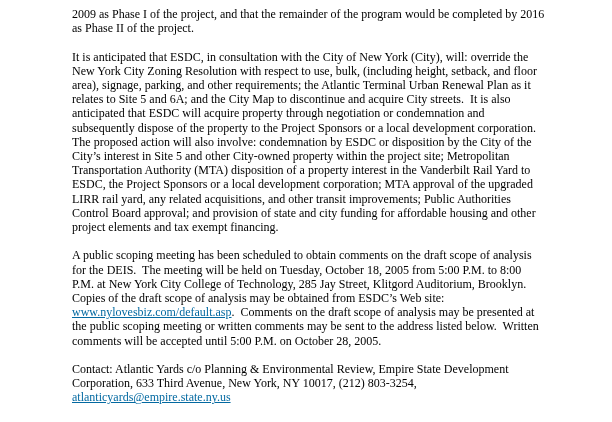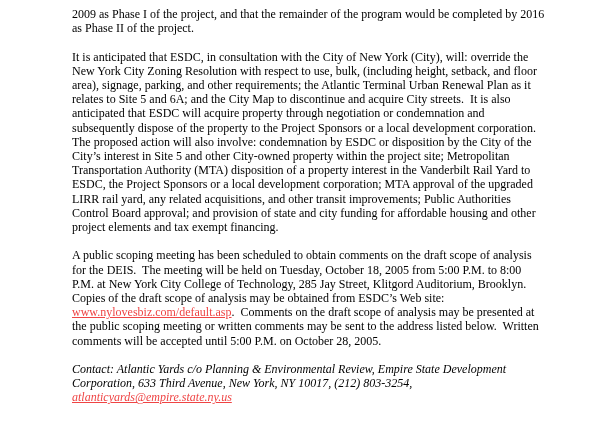--- a/index.html
+++ b/index.html
@@ -23,24 +23,24 @@
     top: 7px;
     width: 474px;
     font-size: 12px;
     line-height: 14.2px;
     text-align: left;
     white-space: pre-wrap;
   }
   .para {
     margin: 0 0 14.2px 0;
   }
-  .para:last-child { margin-bottom: 0; font-style: italic; }
+  .para:last-child { margin-bottom: 0; }
   .bold { font-weight: normal; }
   .doc-link {
-    color: #ef4444;
+    color: #0369a1;
     text-decoration: underline;
     cursor: pointer;
   }
 </style>
 </head>
 <body>
 
 <div class="page">
   <div class="doc-body"><p class="para"><span>2009 as Phase I of the project, and that the remainder of the program would be completed by 2016 as Phase II of the project.</span></p><p class="para"><span>It is anticipated that ESDC, in consultation with the City of New York (City), will: override the New York City Zoning Resolution with respect to use, bulk, (including height, setback, and floor area), signage, parking, and other requirements; the Atlantic Terminal Urban Renewal Plan as it relates to Site 5 and 6A; and the City Map to discontinue and acquire City streets.  It is also anticipated that ESDC will acquire property through negotiation or condemnation and subsequently dispose of the property to the Project Sponsors or a local development corporation.  The proposed action will also involve: condemnation by ESDC or disposition by the City of the City’s interest in Site 5 and other City-owned property within the project site; Metropolitan Transportation Authority (MTA) disposition of a property interest in the Vanderbilt Rail Yard to ESDC, the Project Sponsors or a local development corporation; MTA approval of the upgraded LIRR rail yard, any related acquisitions, and other transit improvements; Public Authorities Control Board approval; and provision of state and city funding for affordable housing and other project elements and tax exempt financing.</span></p><p class="para"><span>A </span><span class="bold">public scoping meeting</span><span> has been scheduled to obtain comments on the draft scope of analysis for the DEIS.  The meeting will be held on </span><span class="bold">Tuesday, October 18, 2005 from 5:00 P.M. to 8:00 P.M. at New York City College of Technology, 285 Jay Street, Klitgord Auditorium, Brooklyn</span><span>.  Copies of the draft scope of analysis may be obtained from ESDC’s Web site: </span><a href="#" class="doc-link">www.nylovesbiz.com/default.asp</a><span>.  Comments on the draft scope of analysis may be presented at the public scoping meeting or written comments may be sent to the address listed below.  Written comments will be accepted until 5:00 P.M. on October 28, 2005.</span></p><p class="para"><span>Contact: Atlantic Yards c/o Planning &amp; Environmental Review, Empire State Development Corporation, 633 Third Avenue, New York, NY 10017, (212) 803-3254, </span><a href="#" class="doc-link">atlanticyards@empire.state.ny.us</a></p></div>
 </div>

